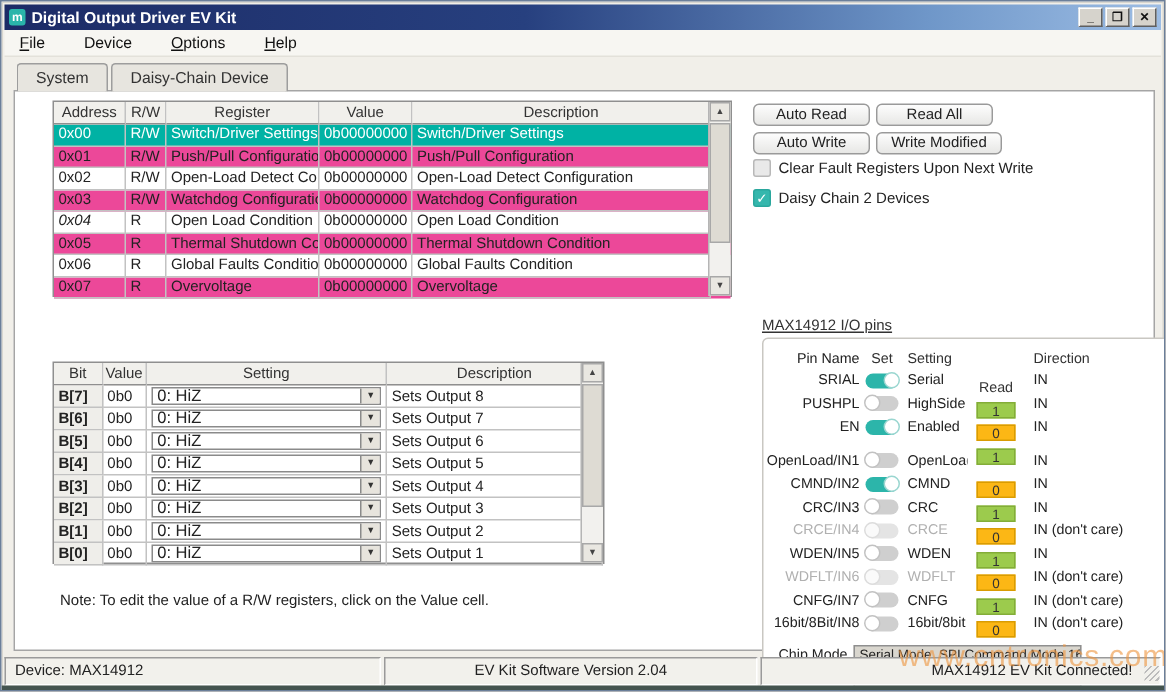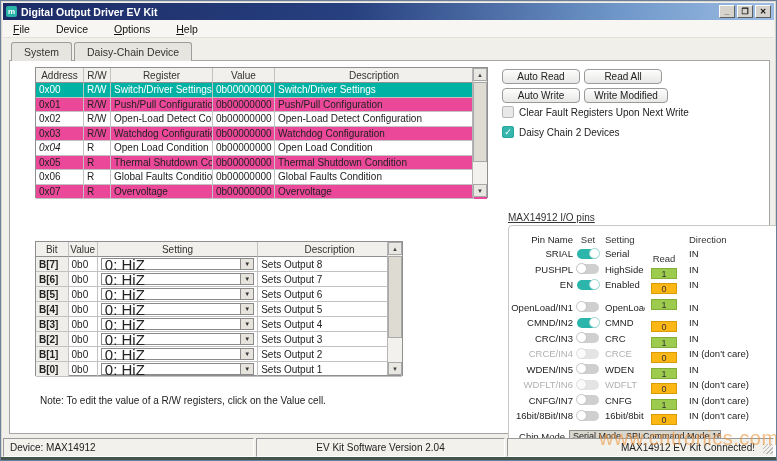--- a/index.html
+++ b/index.html
@@ -41,21 +41,21 @@
   .tbl-cell { border-right:1px solid #c2c2c2; border-bottom:1px solid #c2c2c2; padding:1px 3px;
               overflow:hidden; white-space:nowrap; display:flex; align-items:center; }
   .tbl-head .tbl-cell { background:#f1f0ec; justify-content:center; color:#333;
                         border-bottom:1px solid #8f8f8f; }
   .row-alt { background:#ec4899; }
   .row-selected { background:#00b2a4; }
   .row-selected .tbl-cell { color:#ffffff; }
   .bit-label { background:#efeeea; font-weight:bold; }
   .combo { display:flex; width:100%; height:12px; border:1px solid #8a8a8a; background:#fff;
            align-items:center; }
-  .combo-text { flex:1; padding:0 3px; font-size:15px; overflow:hidden; white-space:nowrap; }
+  .combo-text { flex:1; padding:0 3px; font-size:11px; overflow:hidden; white-space:nowrap; }
   .combo-btn { width:13px; height:100%; background:#e7e4dd; border-left:1px solid #8a8a8a;
                font-size:6px; display:flex; align-items:center; justify-content:center; color:#333; }
 
   
   .vscroll { position:absolute; top:0; right:0; width:15px; bottom:0; background:#f2f1ee;
              border-left:1px solid #b5b5b5; }
   .scroll-btn { position:absolute; left:0; width:14px; height:13px; background:#e9e7e1;
                 border:1px solid #a8a8a8; font-size:6px; display:flex; align-items:center;
                 justify-content:center; color:#444; }
   .scroll-btn.up { top:0; } .scroll-btn.down { bottom:0; }

